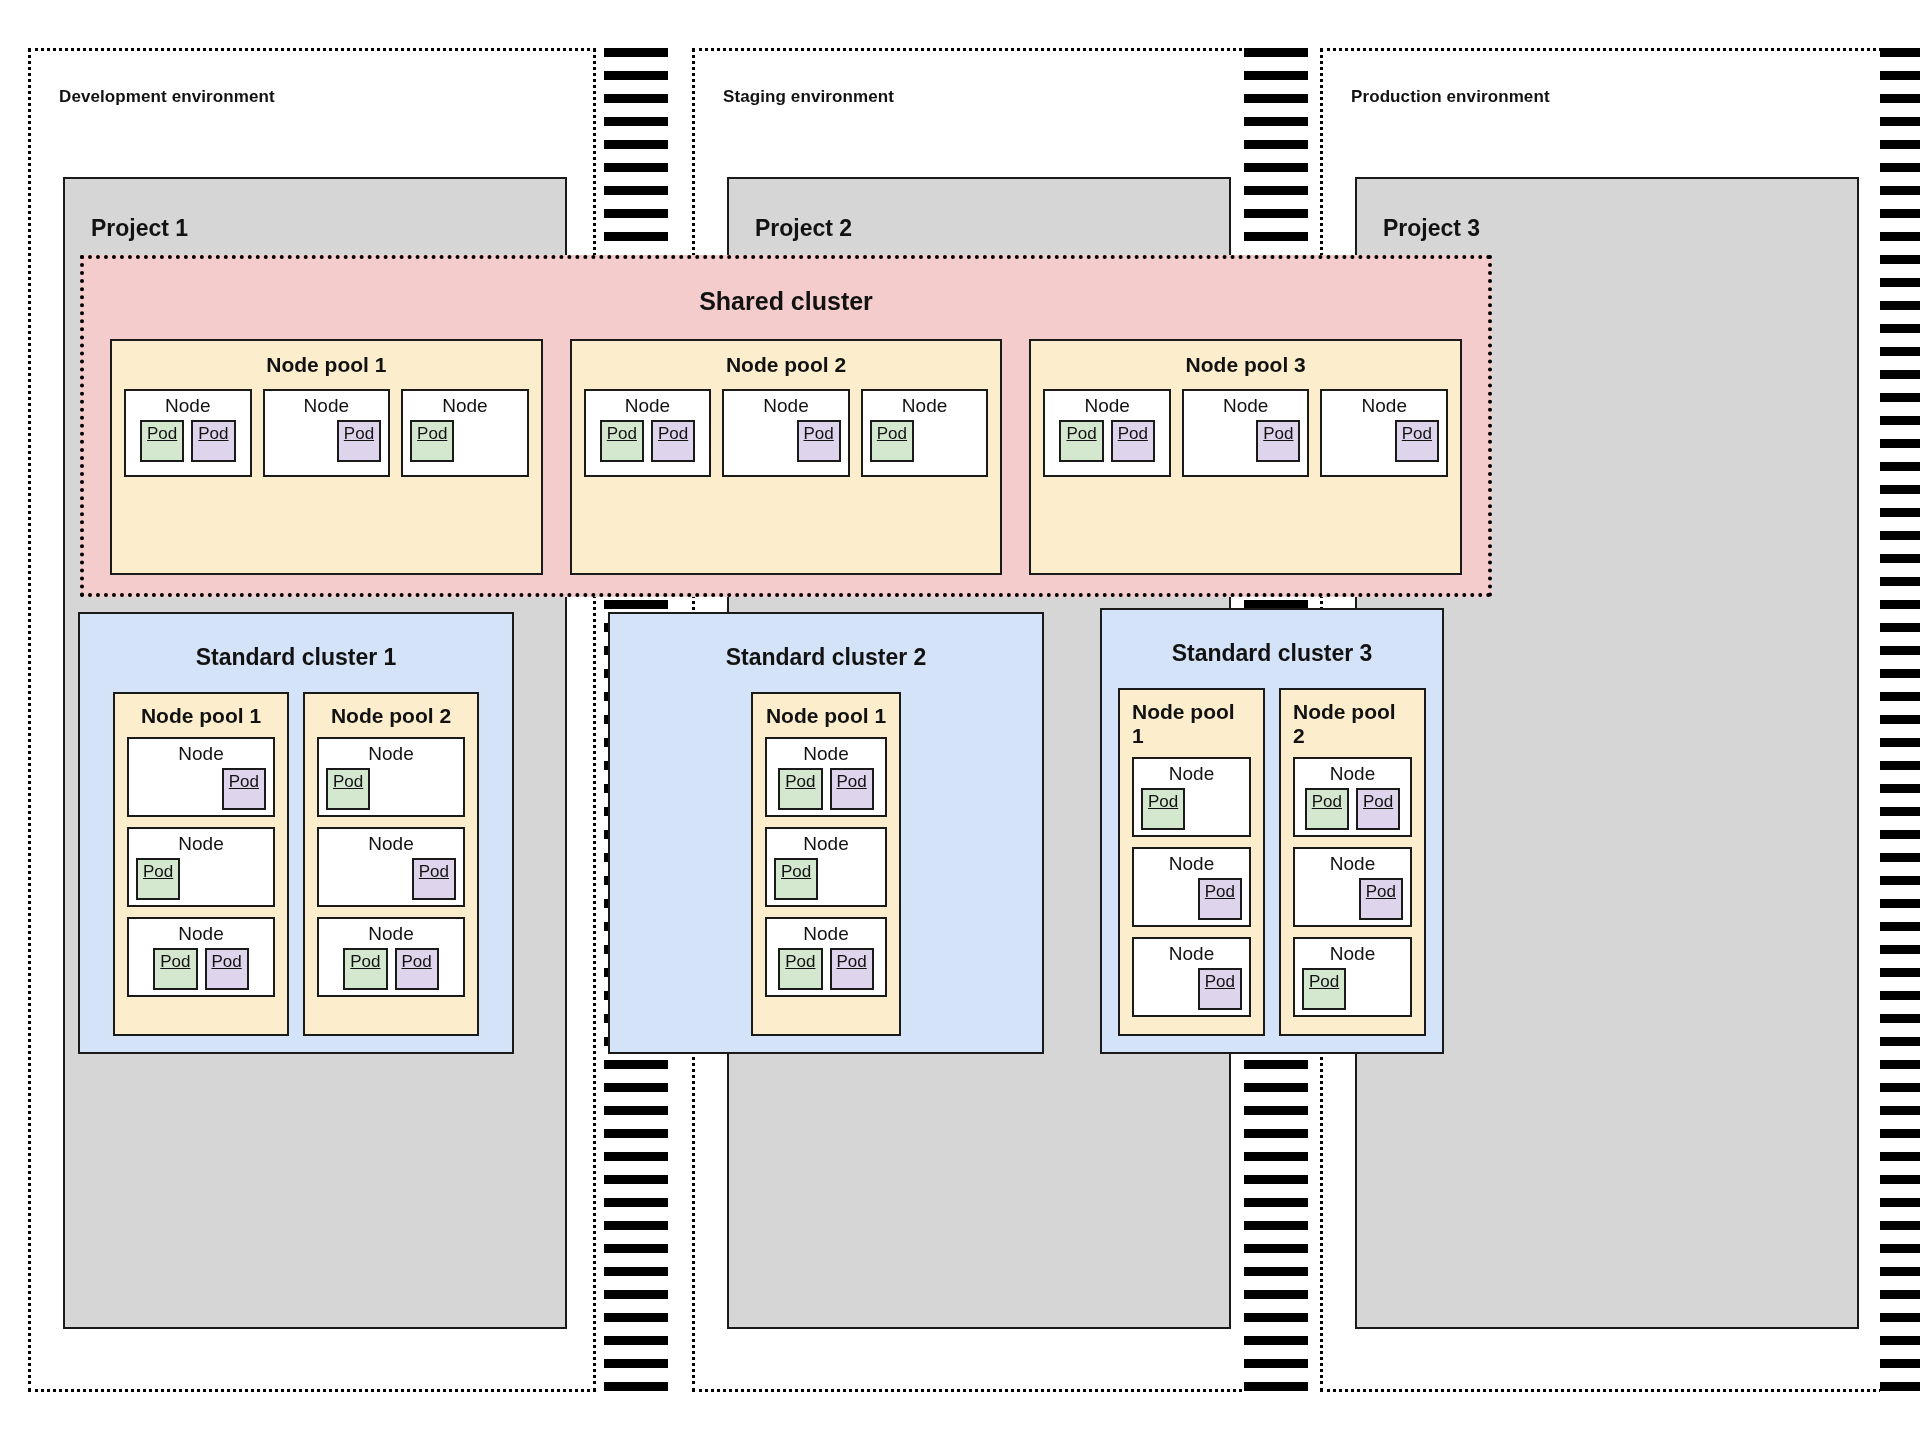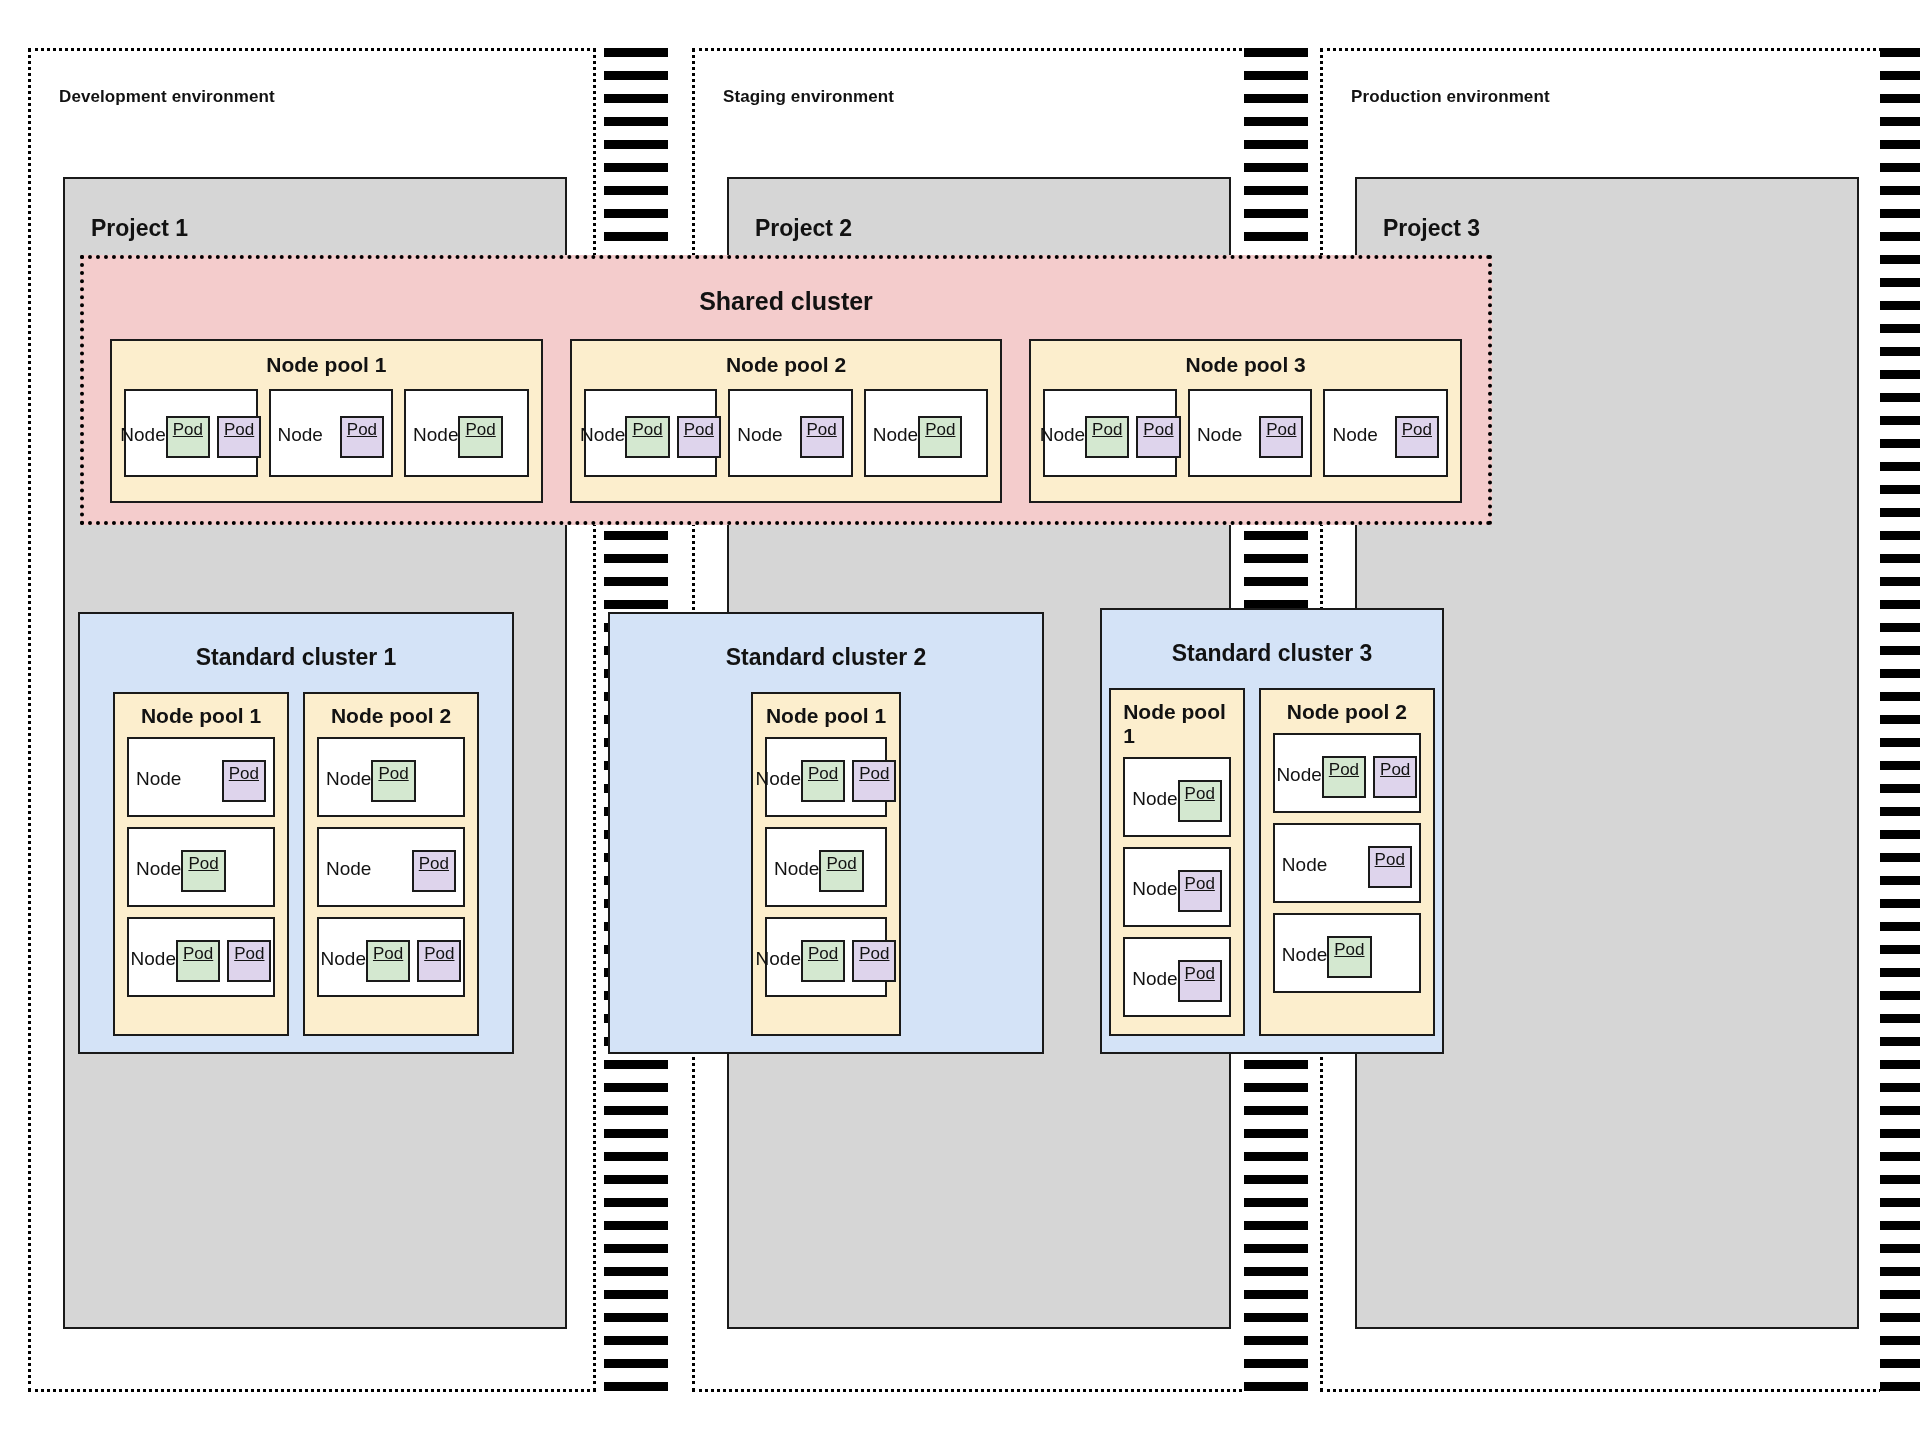--- a/index.html
+++ b/index.html
@@ -65,21 +65,21 @@
         to bottom,
         #000 0px, #000 9px,
         #ffffff 9px, #ffffff 23px);
   }
   #divider-2 .bars { width:40px; }
 
   
   #shared-cluster {
     position:absolute;
     left:80px; top:255px;
-    width:1412px; height:270px;
+    width:1412px; height:342px;
     background:#f4cccc;
     border:4px dotted #000;
     z-index:6;
   }
   #shared-cluster .sc-title {
     position:absolute; top:28px; left:0; right:0;
     text-align:center;
     font-size:25px; font-weight:bold;
   }
   .sc-pools {
@@ -106,24 +106,23 @@
     gap:11px;
     width:100%;
     justify-content:center;
   }
 
   
   .node {
     background:#ffffff;
     border:2.5px solid #1a1a1a;
     display:flex;
-    flex-direction:row;
+    flex-direction:column;
     align-items:center;
     padding:4px 7px 0 7px;
-    justify-content:center;
   }
   .node-label { font-size:19px; line-height:1.18; }
   .pods {
     display:flex;
     gap:7px;
     width:100%;
     margin-top:3px;
     min-height:42px;
     text-decoration:underline;
   }

